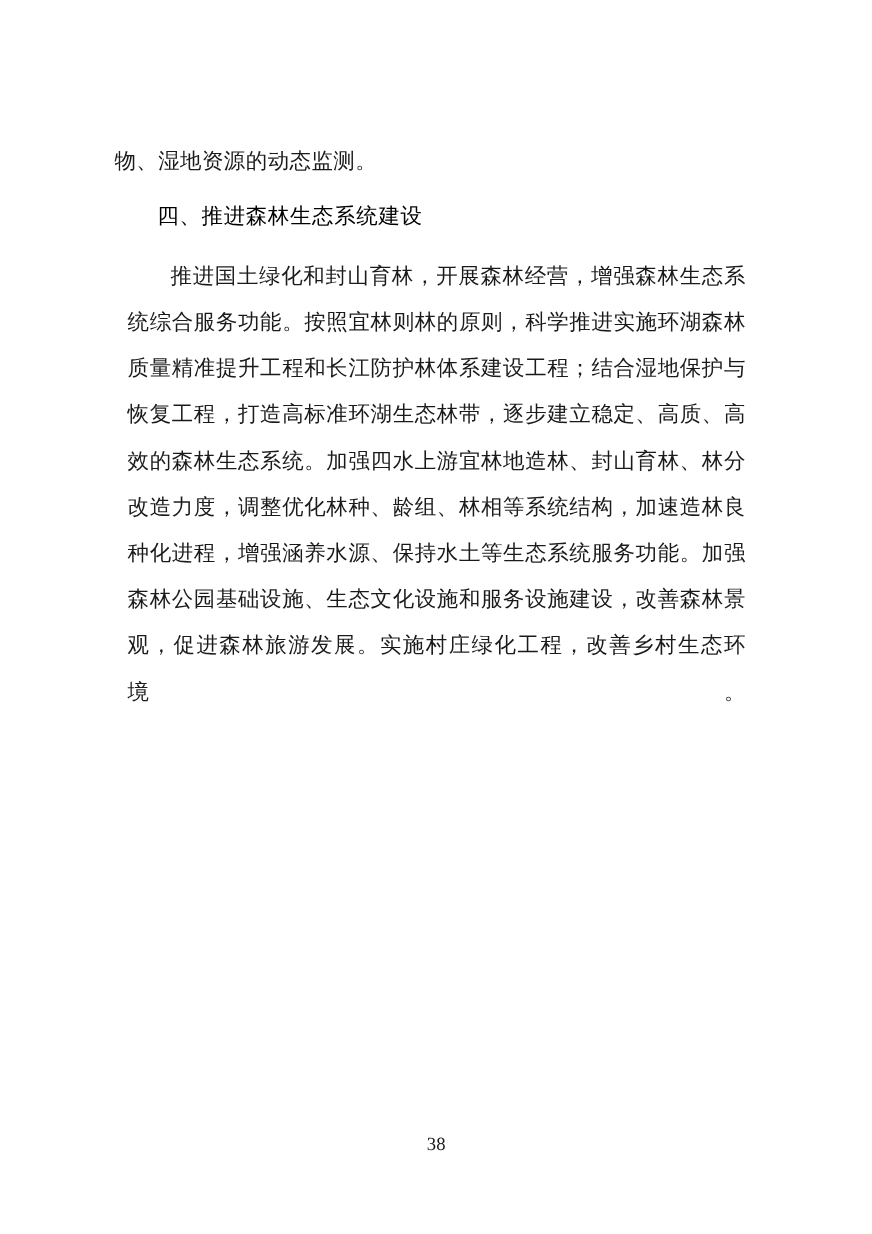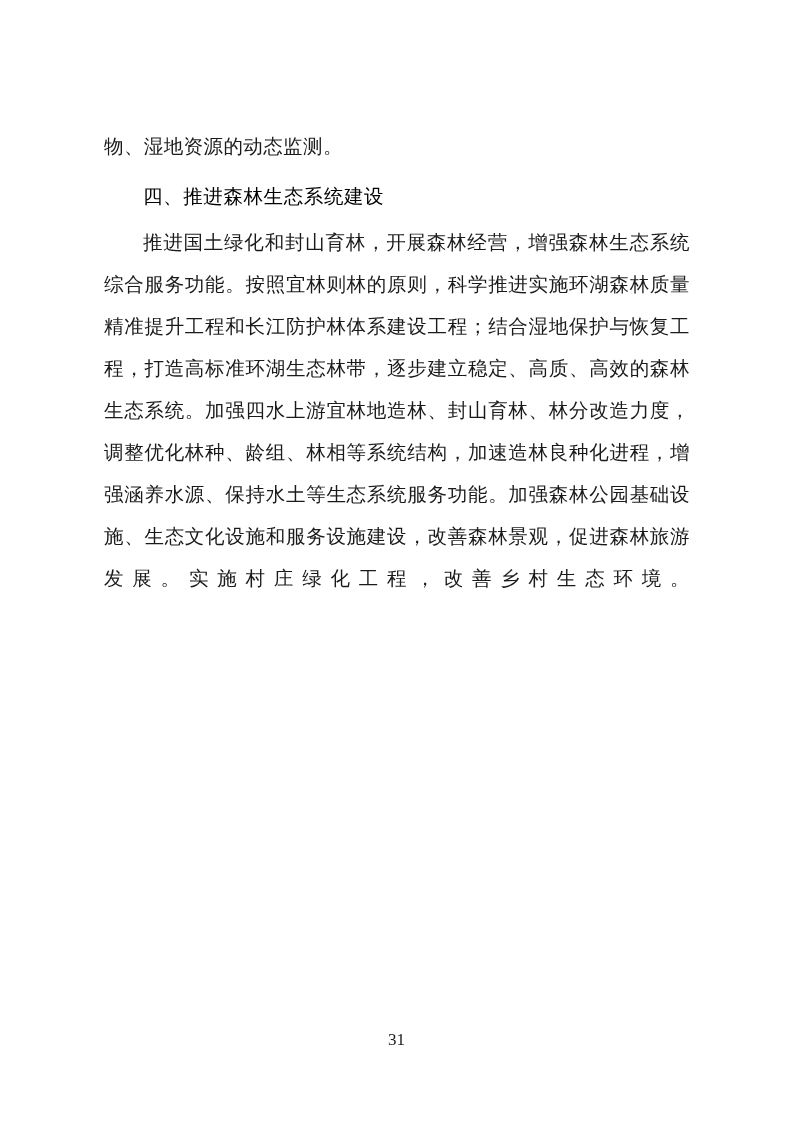--- a/index.html
+++ b/index.html
@@ -47,21 +47,21 @@
     margin: 0 0 4px 0;
     text-indent: 39px;
     color: #000000;
   }
   .paragraph {
     font-size: 19.5px;
     line-height: 42px;
     letter-spacing: 0.4px;
     text-align: justify;
     text-indent: 39px;
-    margin: 0;
+    margin: 12px;
     color: #1a1a1a;
   }
   .paragraph::after {
     content: "";
     display: inline-block;
     width: 100%;
   }
   .page-number {
     position: absolute;
     left: 0;
@@ -75,14 +75,14 @@
 </style>
 </head>
 <body>
 
 <div class="page">
   <div class="content">
     <div class="body-line continuation">物、湿地资源的动态监测。</div>
     <div class="heading">四、推进森林生态系统建设</div>
     <div class="paragraph">推进国土绿化和封山育林，开展森林经营，增强森林生态系统综合服务功能。按照宜林则林的原则，科学推进实施环湖森林质量精准提升工程和长江防护林体系建设工程；结合湿地保护与恢复工程，打造高标准环湖生态林带，逐步建立稳定、高质、高效的森林生态系统。加强四水上游宜林地造林、封山育林、林分改造力度，调整优化林种、龄组、林相等系统结构，加速造林良种化进程，增强涵养水源、保持水土等生态系统服务功能。加强森林公园基础设施、生态文化设施和服务设施建设，改善森林景观，促进森林旅游发展。实施村庄绿化工程，改善乡村生态环境。</div>
   </div>
-  <div class="page-number">31</div>
+  <div class="page-number">38</div>
 </div>
 
 </body></html>

